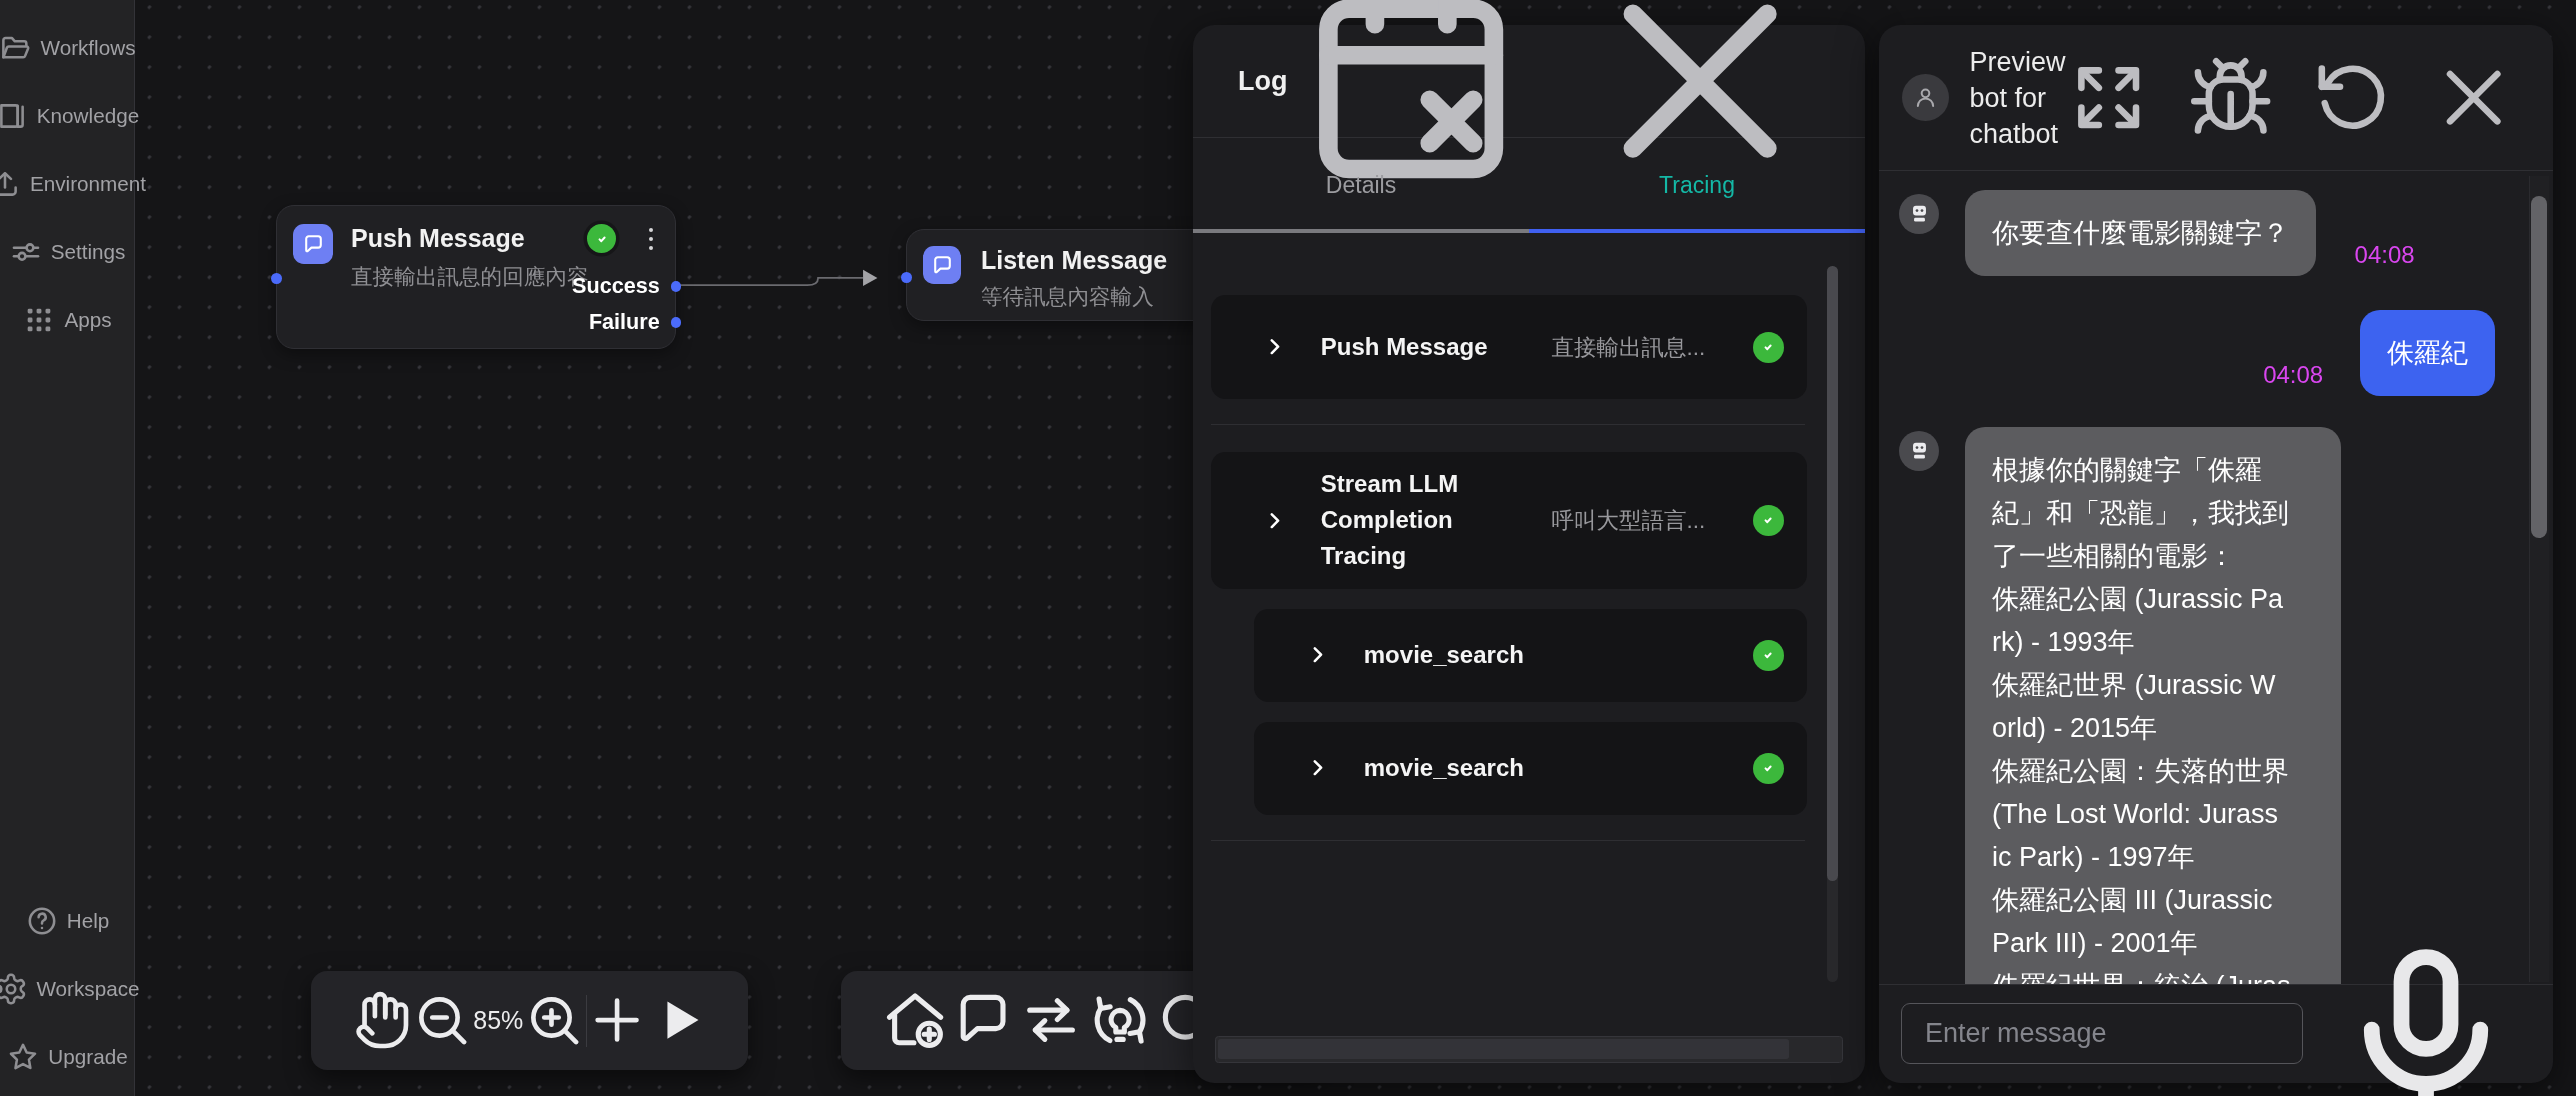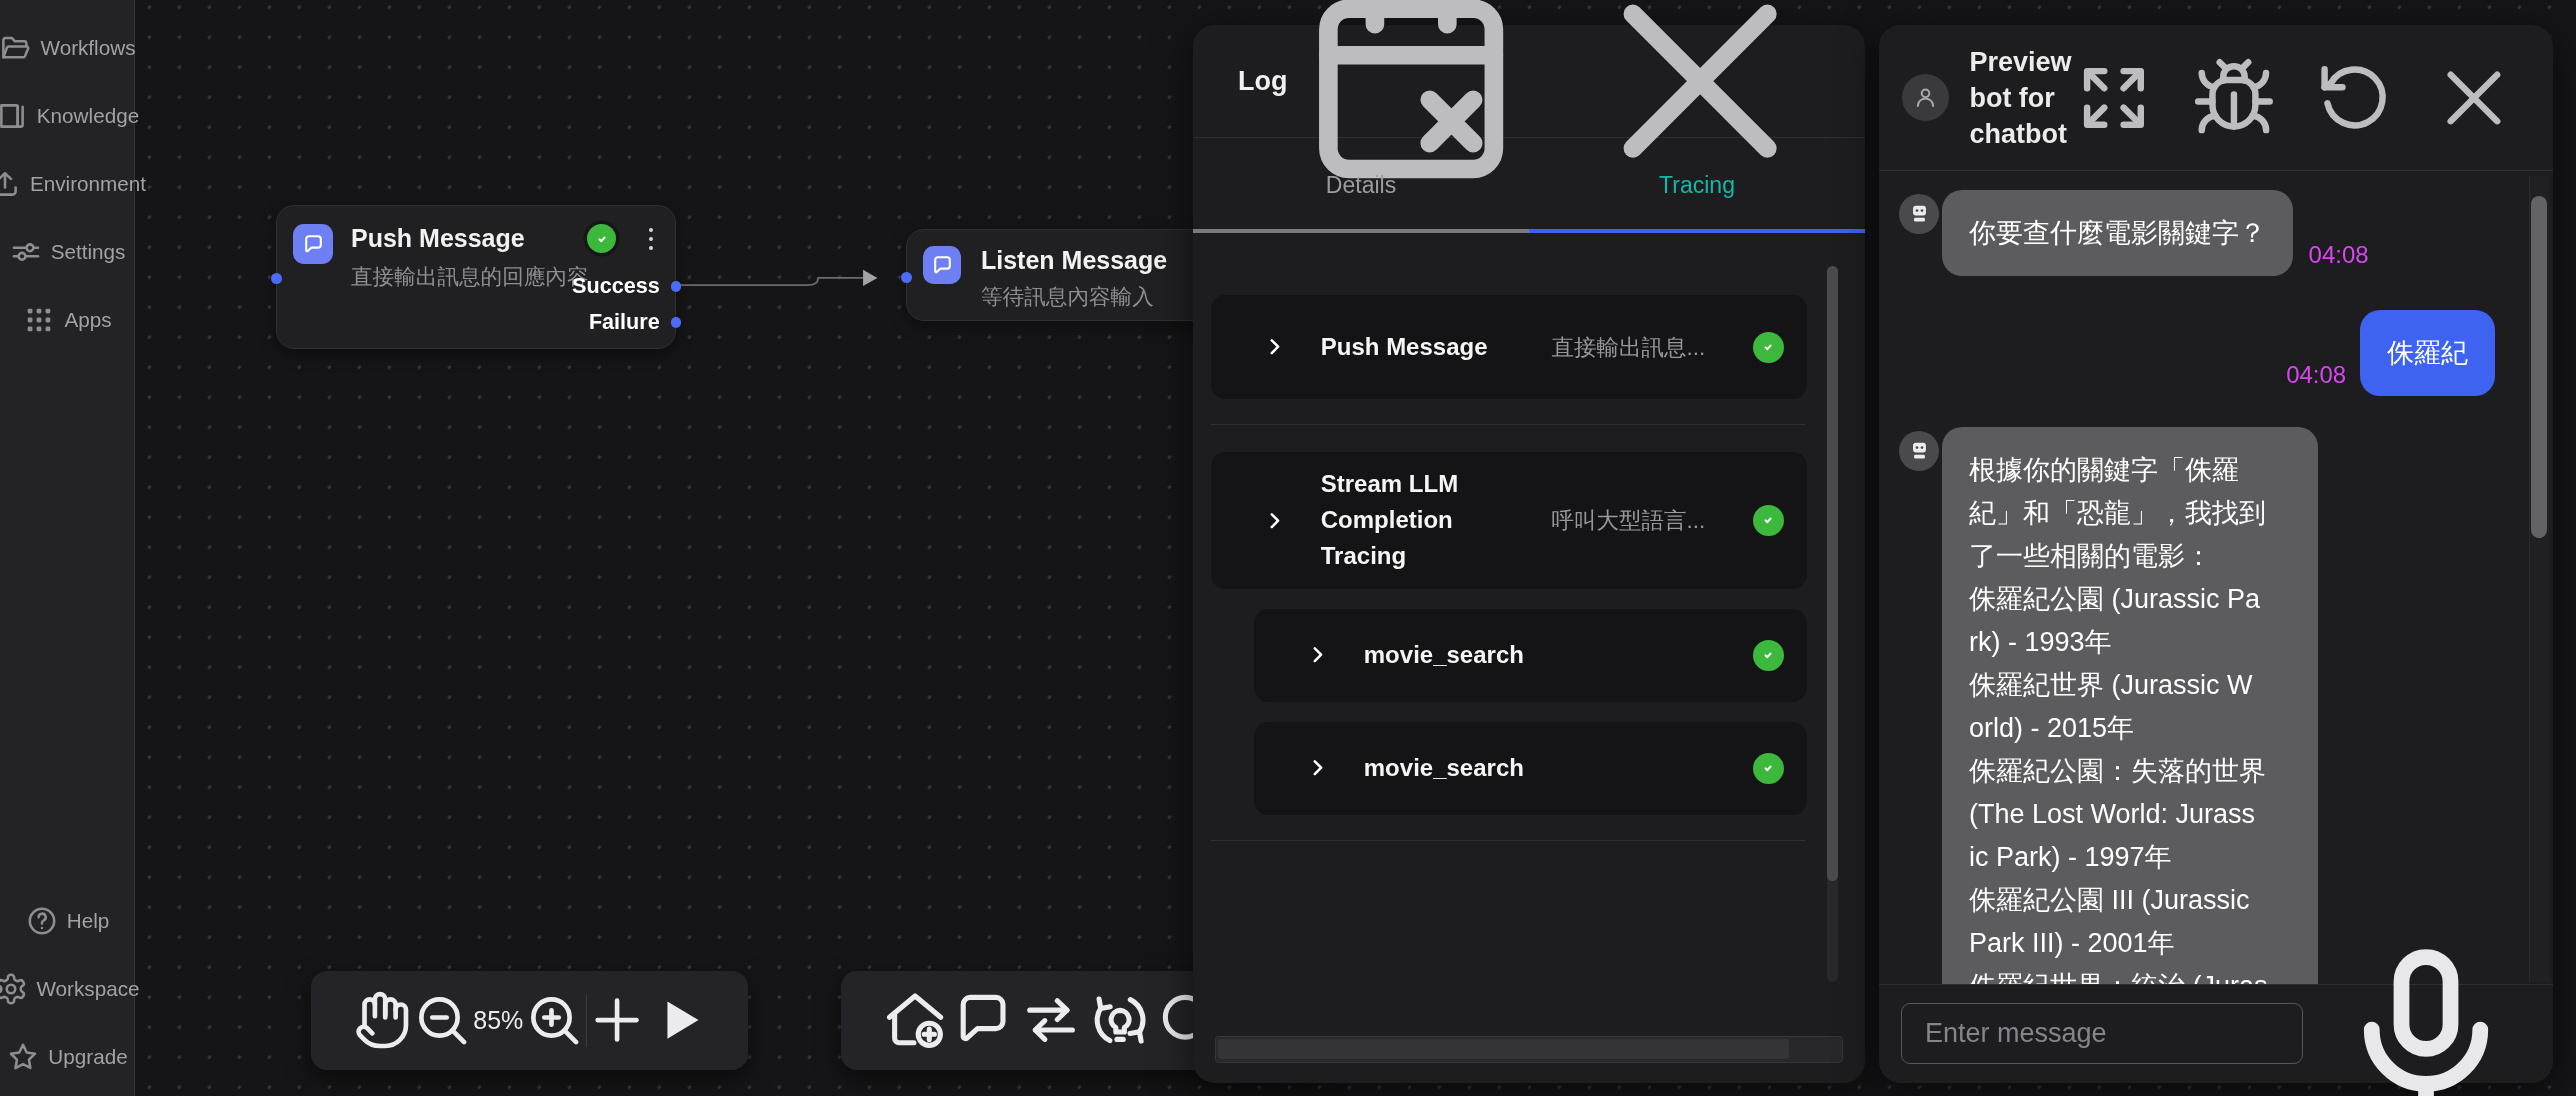--- a/index.html
+++ b/index.html
@@ -86,24 +86,24 @@
   #log-vscroll{position:absolute;right:27px;top:241px;bottom:101px;width:10.8px;border-radius:5.4px;background:#29292c}
   #log-vscroll .thumb{position:absolute;left:0;right:0;top:0;height:86%;border-radius:5.4px;background:#4a4a4f}
   #log-hscroll{position:absolute;left:21.6px;right:21.6px;bottom:20px;height:27px;background:#28282b;border:0.9px solid #35353a;border-radius:3.6px}
   #log-hscroll .thumb{position:absolute;left:2.7px;top:2.7px;bottom:2.7px;width:91%;border-radius:2.7px;background:#333338}
 
   
   #preview-panel{left:1879px;width:674px;z-index:6}
   #preview-header{height:146px;padding:0 36px 0 23.4px}
   .avatar-person{width:47px;height:47px;border-radius:50%;background:#3a3a3e;display:flex;align-items:center;justify-content:center;flex:none}
   .avatar-person .icon{width:27px;height:27px;color:#a9a9ad}
-  #preview-title{margin-left:20px;font-size:27px;font-weight:700;line-height:36px;color:#ececec;width:216px}
+  #preview-title{margin-left:20px;font-size:27px;font-weight:400;line-height:36px;color:#ececec;width:216px}
   #preview-header-icons{margin-left:auto;display:flex;align-items:center;gap:34px}
   #chat-messages{position:absolute;left:0;right:0;top:147px;bottom:99px;overflow:hidden;padding:18px 58px 0 20px}
-  .msg{display:flex;gap:3px;margin-bottom:31px}
+  .msg{display:flex;gap:26px;margin-bottom:31px}
   .msg.m1{margin-bottom:34px}
   .bavatar{width:40px;height:40px;border-radius:50%;background:#4a4a4e;display:flex;align-items:center;justify-content:center;flex:none;margin-top:3.6px}
   .bavatar .icon{width:25px;height:25px;color:#ececef}
   .bubble{border-radius:20px;padding:21.6px 27px;font-size:27px;line-height:43px;color:#fff}
   .msg.bot .bubble{background:#5c5c5f}
   .msg.user{justify-content:flex-end}
   .msg.user .bubble{background:#3d63f0}
   .bubble .ln{white-space:nowrap}
   .bubble b{font-weight:400}
   .bubble.wide{width:376px;overflow:hidden}

